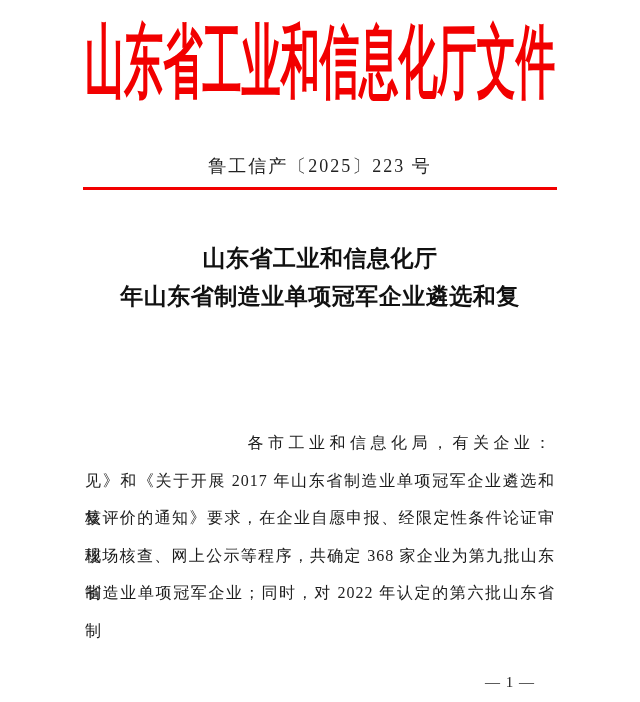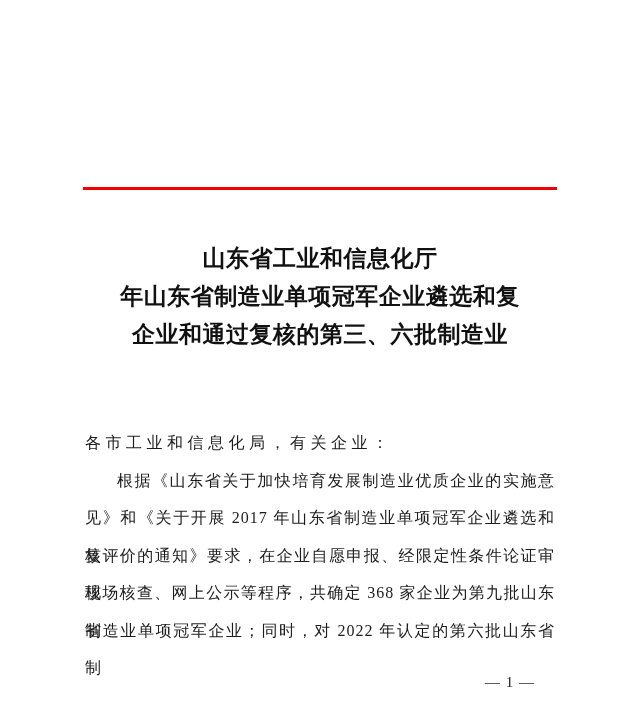--- a/index.html
+++ b/index.html
@@ -81,20 +81,21 @@
     font-size: 16px;
     color: #1c1c1c;
   }
   .body-line {
     height: 37.5px;
     line-height: 37.5px;
     white-space: nowrap;
   }
   .body-line.salutation {
     letter-spacing: 4.5px;
+    text-align: right;
   }
   .body-line.just {
     white-space: normal;
     text-align: justify;
     text-align-last: justify;
     letter-spacing: 1px;
   }
   .body-line.indent {
     text-indent: 32px;
   }
@@ -109,33 +110,35 @@
     line-height: 18px;
     letter-spacing: 1px;
     color: #222222;
   }
 </style>
 </head>
 <body>
 
 <div class="page">
 
+  <div class="header-title">
+    <span class="scaler">山东省工业和信息化厅文件</span>
+  </div>
 
+  <div class="doc-number">鲁工信产〔2025〕223 号</div>
 
   <div class="red-line"></div>
 
   <div class="title-block">
     <div class="title-line">山东省工业和信息化厅</div>
     <div class="title-line">年山东省制造业单项冠军企业遴选和复</div>
-    <div class="title-line">企业和通过复核的第三、六批制造业</div>
   </div>
 
   <div class="body-block">
     <div class="body-line salutation">各市工业和信息化局，有关企业：</div>
-    <div class="body-line just indent">根据《山东省关于加快培育发展制造业优质企业的实施意</div>
     <div class="body-line just">见》和《关于开展 2017 年山东省制造业单项冠军企业遴选和复</div>
     <div class="body-line just">核评价的通知》要求，在企业自愿申报、经限定性条件论证审核</div>
     <div class="body-line just">现场核查、网上公示等程序，共确定 368 家企业为第九批山东省</div>
     <div class="body-line just">制造业单项冠军企业；同时，对 2022 年认定的第六批山东省制</div>
   </div>
 
   <div class="page-number">— 1 —</div>
 
 </div>
 

